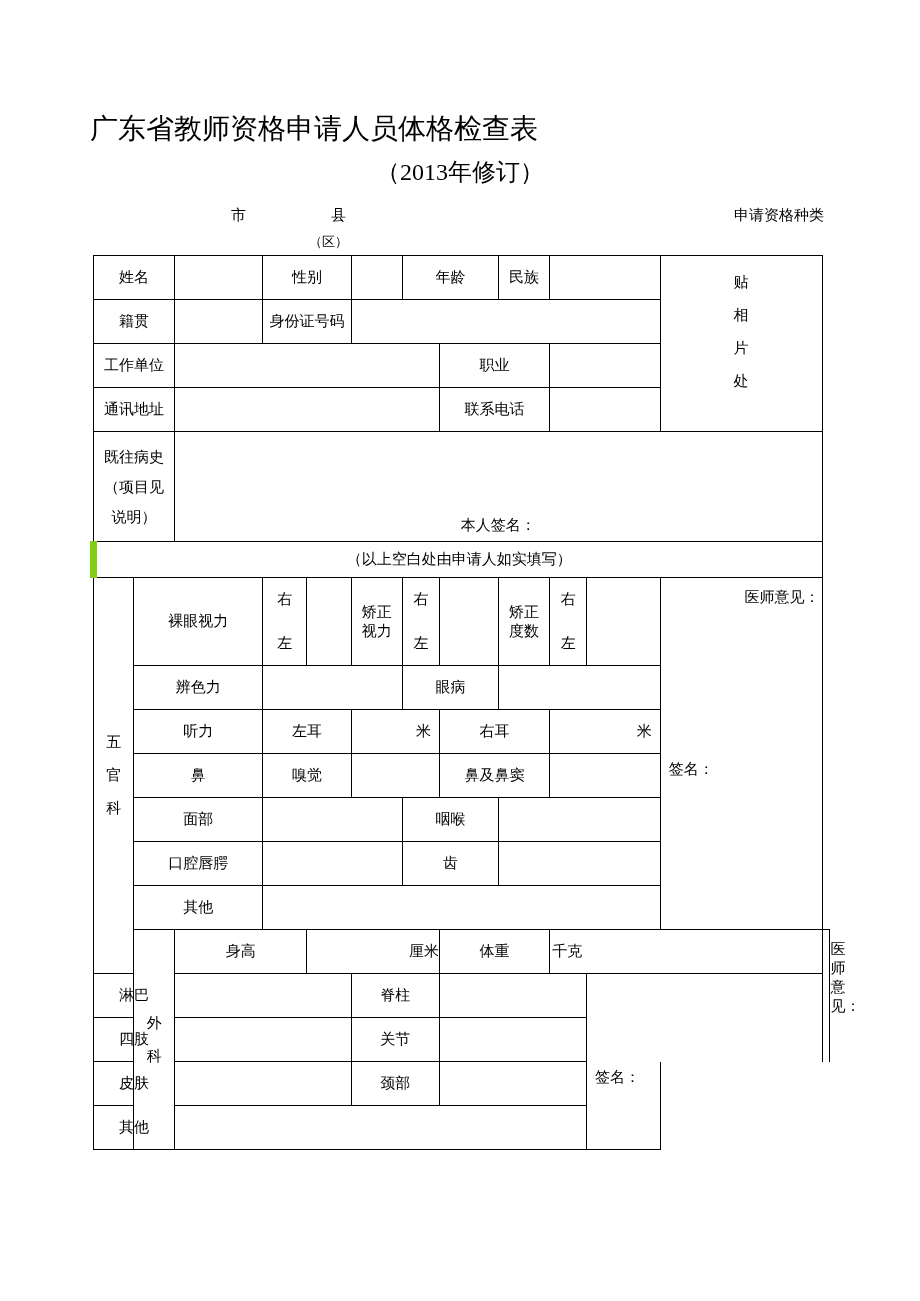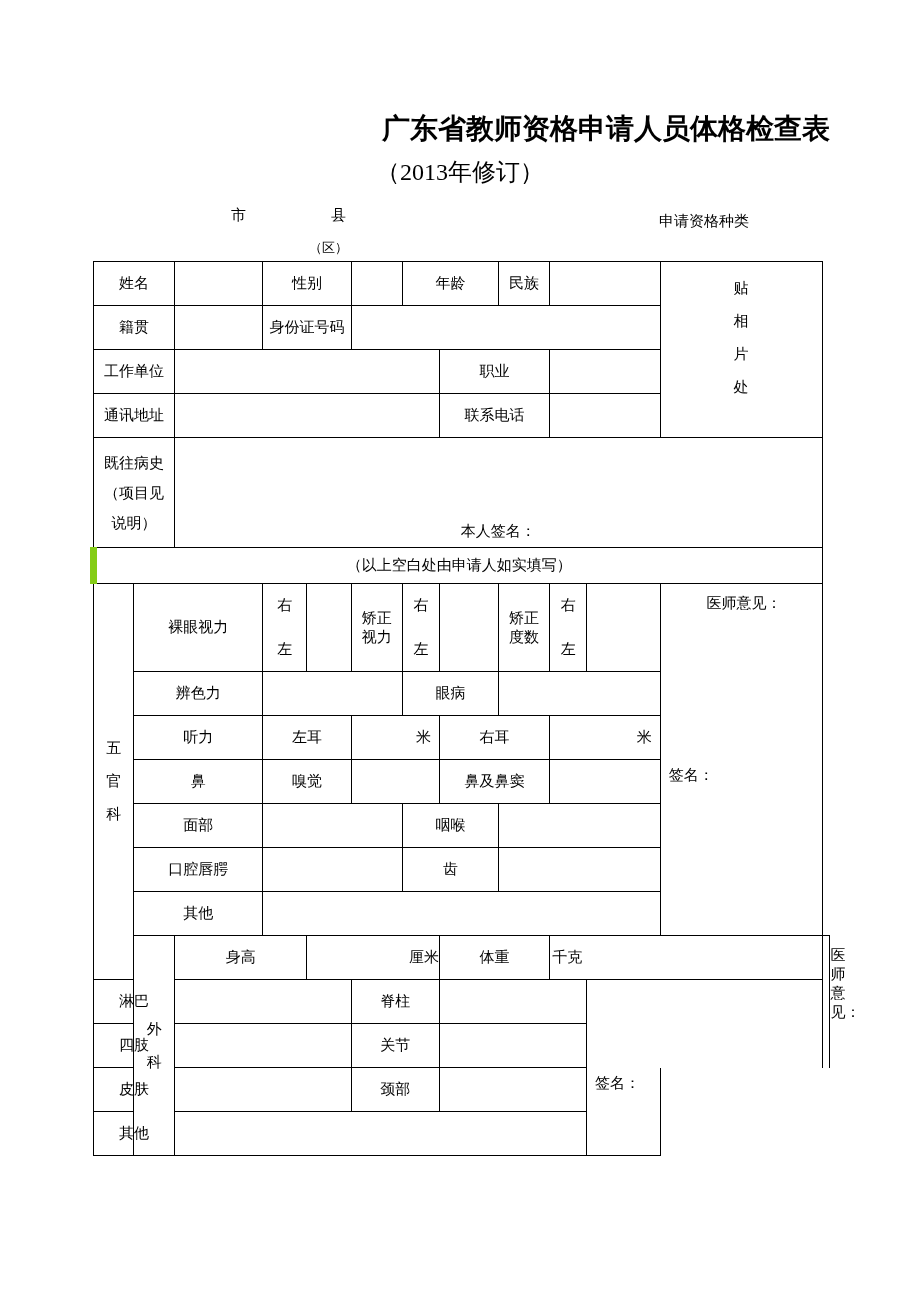--- a/index.html
+++ b/index.html
@@ -5,60 +5,60 @@
     * { box-sizing: border-box; }
     body {
       font-family: "SimSun", "宋体", serif;
       background: #fff;
       margin: 0;
       padding: 60px 90px;
       font-size: 15px;
       color: #000;
     }
     h1 {
-      text-align: right;
+      text-align: left;
       font-size: 28px;
-      font-weight: bold;
+      font-weight: normal;
       margin: 50px 0 8px 0;
     }
     .subtitle {
       text-align: center;
       font-size: 24px;
       margin-bottom: 18px;
     }
     .top-line {
       display: flex;
       margin-bottom: 0;
       padding: 0 6px 4px 6px;
     }
     .top-line .city { width: 150px; text-align: right; }
     .top-line .county { width: 100px; text-align: right; }
     .top-line .spacer { flex: 1; }
-    .top-line .kind { width: 240px; text-align: center; margin-top: 6px; }
+    .top-line .kind { width: 240px; text-align: right; }
     table {
       border-collapse: collapse;
       width: 100%;
       table-layout: fixed;
     }
     td {
       border: 1px solid #000;
       padding: 4px 2px;
       text-align: center;
       vertical-align: middle;
       height: 44px;
     }
     .tall { height: 110px; vertical-align: top; padding-top: 10px; }
     .hist-label { text-align: center; line-height: 2; }
     .hist-cell { vertical-align: bottom; text-align: center; padding-bottom: 6px; }
     .note-row td { border-left: 7px solid #84cc16; border-right: 1px solid #000; border-top: none; border-bottom: 1px solid #000; height: 36px; }
     .district-row td { border: none; height: 18px; font-size: 13px; }
     .vtext { line-height: 2.2; }
     .pair-top td { border-bottom: none; }
     .pair-bot td { border-top: none; }
-    .doctor { text-align: center; padding-left: 8px; vertical-align: top; padding-top: 10px; }
+    .doctor { text-align: right; padding-left: 8px; vertical-align: top; padding-top: 10px; }
     .sign { text-align: left; padding-left: 8px; vertical-align: top; padding-top: 6px; margin-left: 35px; }
     .nb-top { border-top: none !important; }
     .nb-bot { border-bottom: none !important; }
   </style>
 </head>
 <body>
 
 <h1>广东省教师资格申请人员体格检查表</h1>
 <div class="subtitle">（2013年修订）</div>
 

